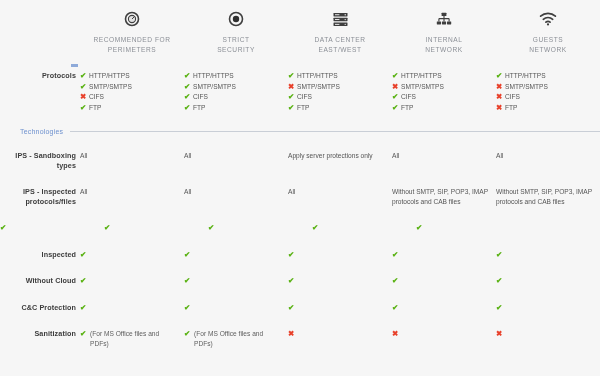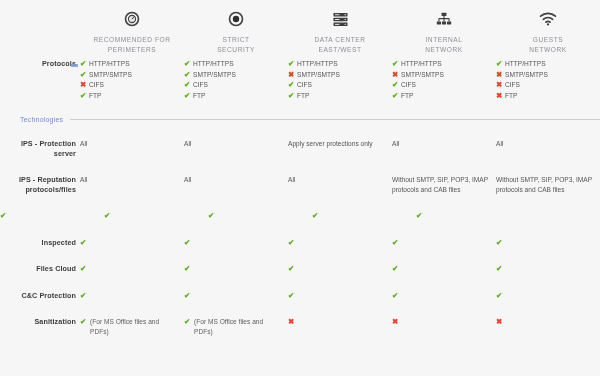--- a/index.html
+++ b/index.html
@@ -88,21 +88,21 @@
     position: absolute;
     left: 71px;
     top: 64px;
     width: 7px;
     height: 3px;
     background: #7b9cd4;
     opacity: .85;
   }
 
   
-  .protocols-row { margin-top: 4px; }
+  .protocols-row { margin-top: 16px; }
   .proto-list {
     list-style: none;
     margin: 0;
     padding: 0;
   }
   .proto-item {
     font-size: 6.6px;
     line-height: 10.5px;
     color: #555;
     white-space: nowrap;
@@ -341,30 +341,30 @@
     </div>
   </div>
 
   <div class="section">
     <div class="section-spacer"></div>
     <div class="section-label">Technologies</div>
     <div class="section-line"></div>
   </div>
 
   <div class="row data-row">
-    <div class="rowlabel">IPS - Protection server</div>
+    <div class="rowlabel">IPS - Sandboxing types</div>
     <div class="cell">All</div>
     <div class="cell">All</div>
     <div class="cell">Apply server protections only</div>
     <div class="cell">All</div>
     <div class="cell">All</div>
   </div>
 
   <div class="row data-row">
-    <div class="rowlabel">IPS - Reputation protocols/files</div>
+    <div class="rowlabel">IPS - Inspected protocols/files</div>
     <div class="cell">All</div>
     <div class="cell">All</div>
     <div class="cell">All</div>
     <div class="cell">Without SMTP, SIP, POP3, IMAP protocols and CAB files</div>
     <div class="cell">Without SMTP, SIP, POP3, IMAP protocols and CAB files</div>
   </div>
 
   <div class="row data-row">
     <div class="cell flag-cell">
       <span class="mk yes">✔</span>
@@ -396,21 +396,21 @@
     </div>
     <div class="cell flag-cell">
       <span class="mk yes">✔</span>
     </div>
     <div class="cell flag-cell">
       <span class="mk yes">✔</span>
     </div>
   </div>
 
   <div class="row data-row">
-    <div class="rowlabel">Files Cloud</div>
+    <div class="rowlabel">Without Cloud</div>
     <div class="cell flag-cell">
       <span class="mk yes">✔</span>
     </div>
     <div class="cell flag-cell">
       <span class="mk yes">✔</span>
     </div>
     <div class="cell flag-cell">
       <span class="mk yes">✔</span>
     </div>
     <div class="cell flag-cell">

